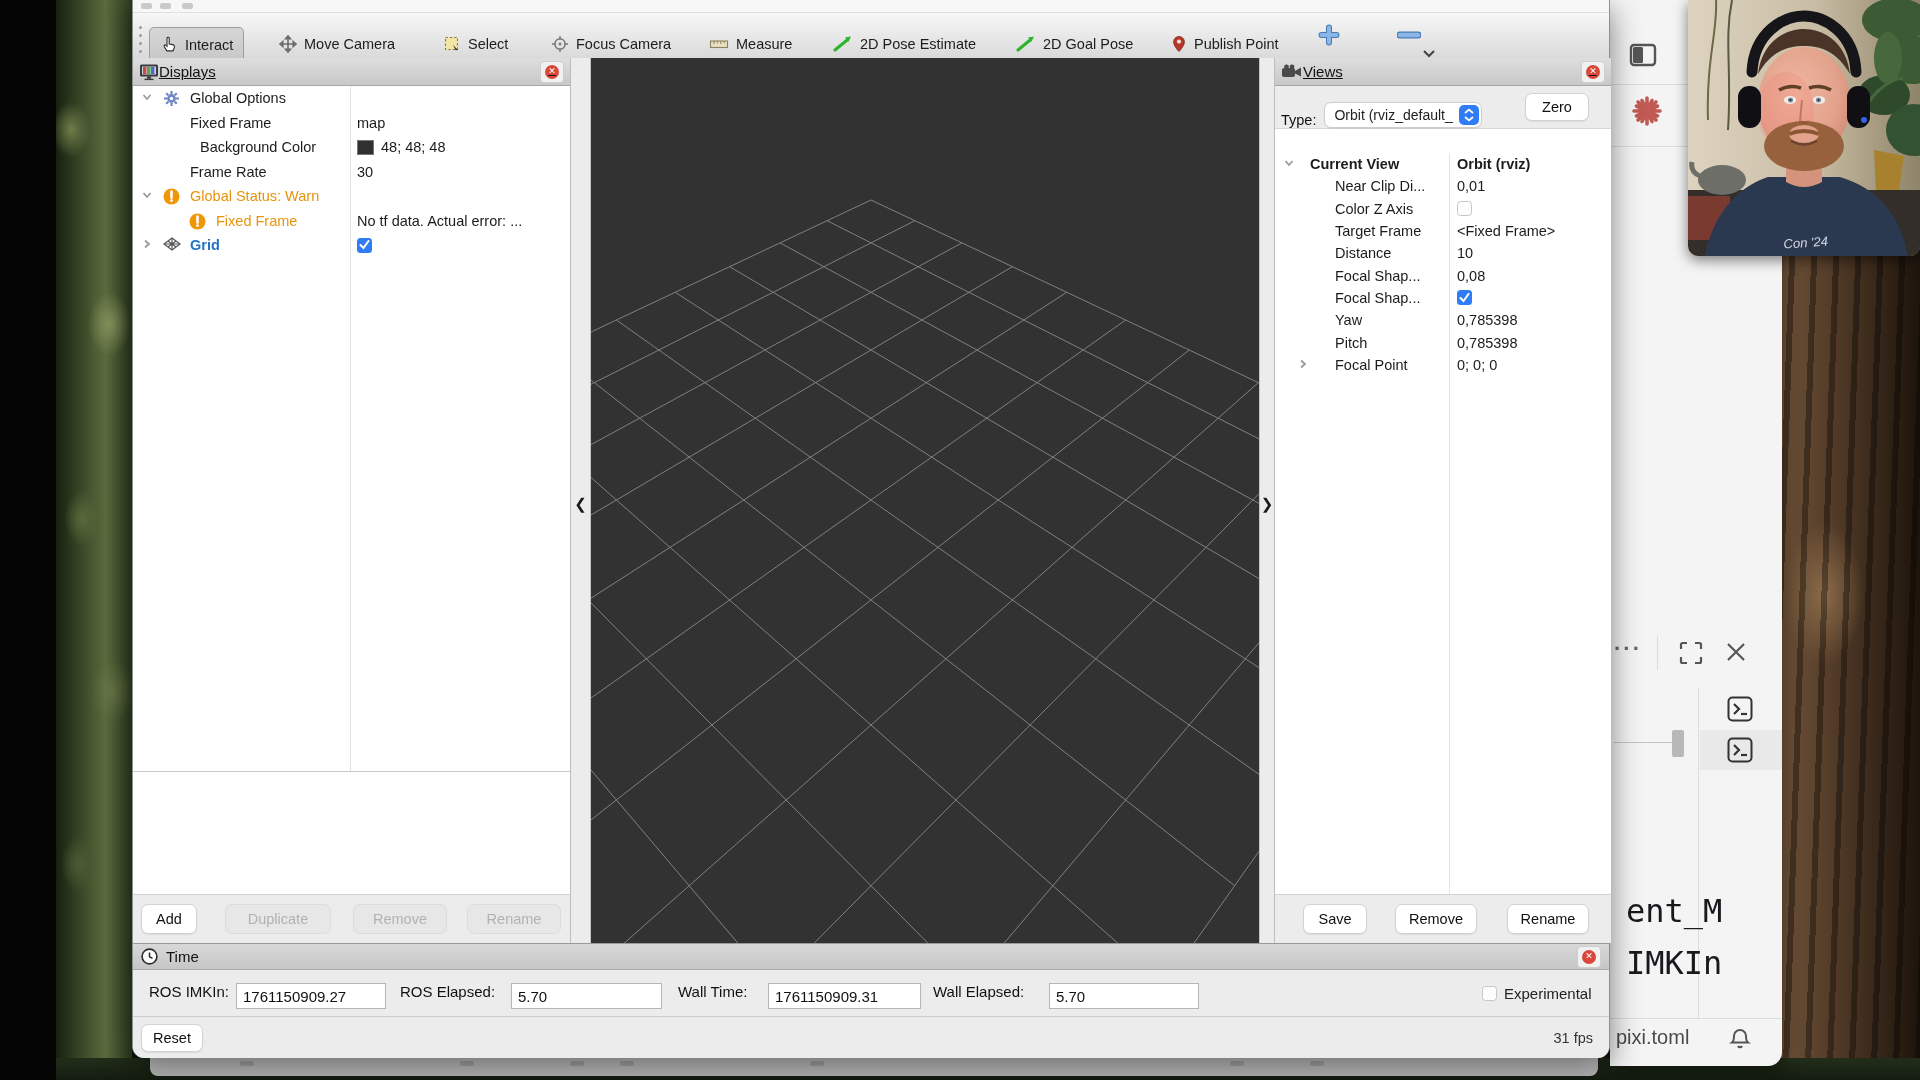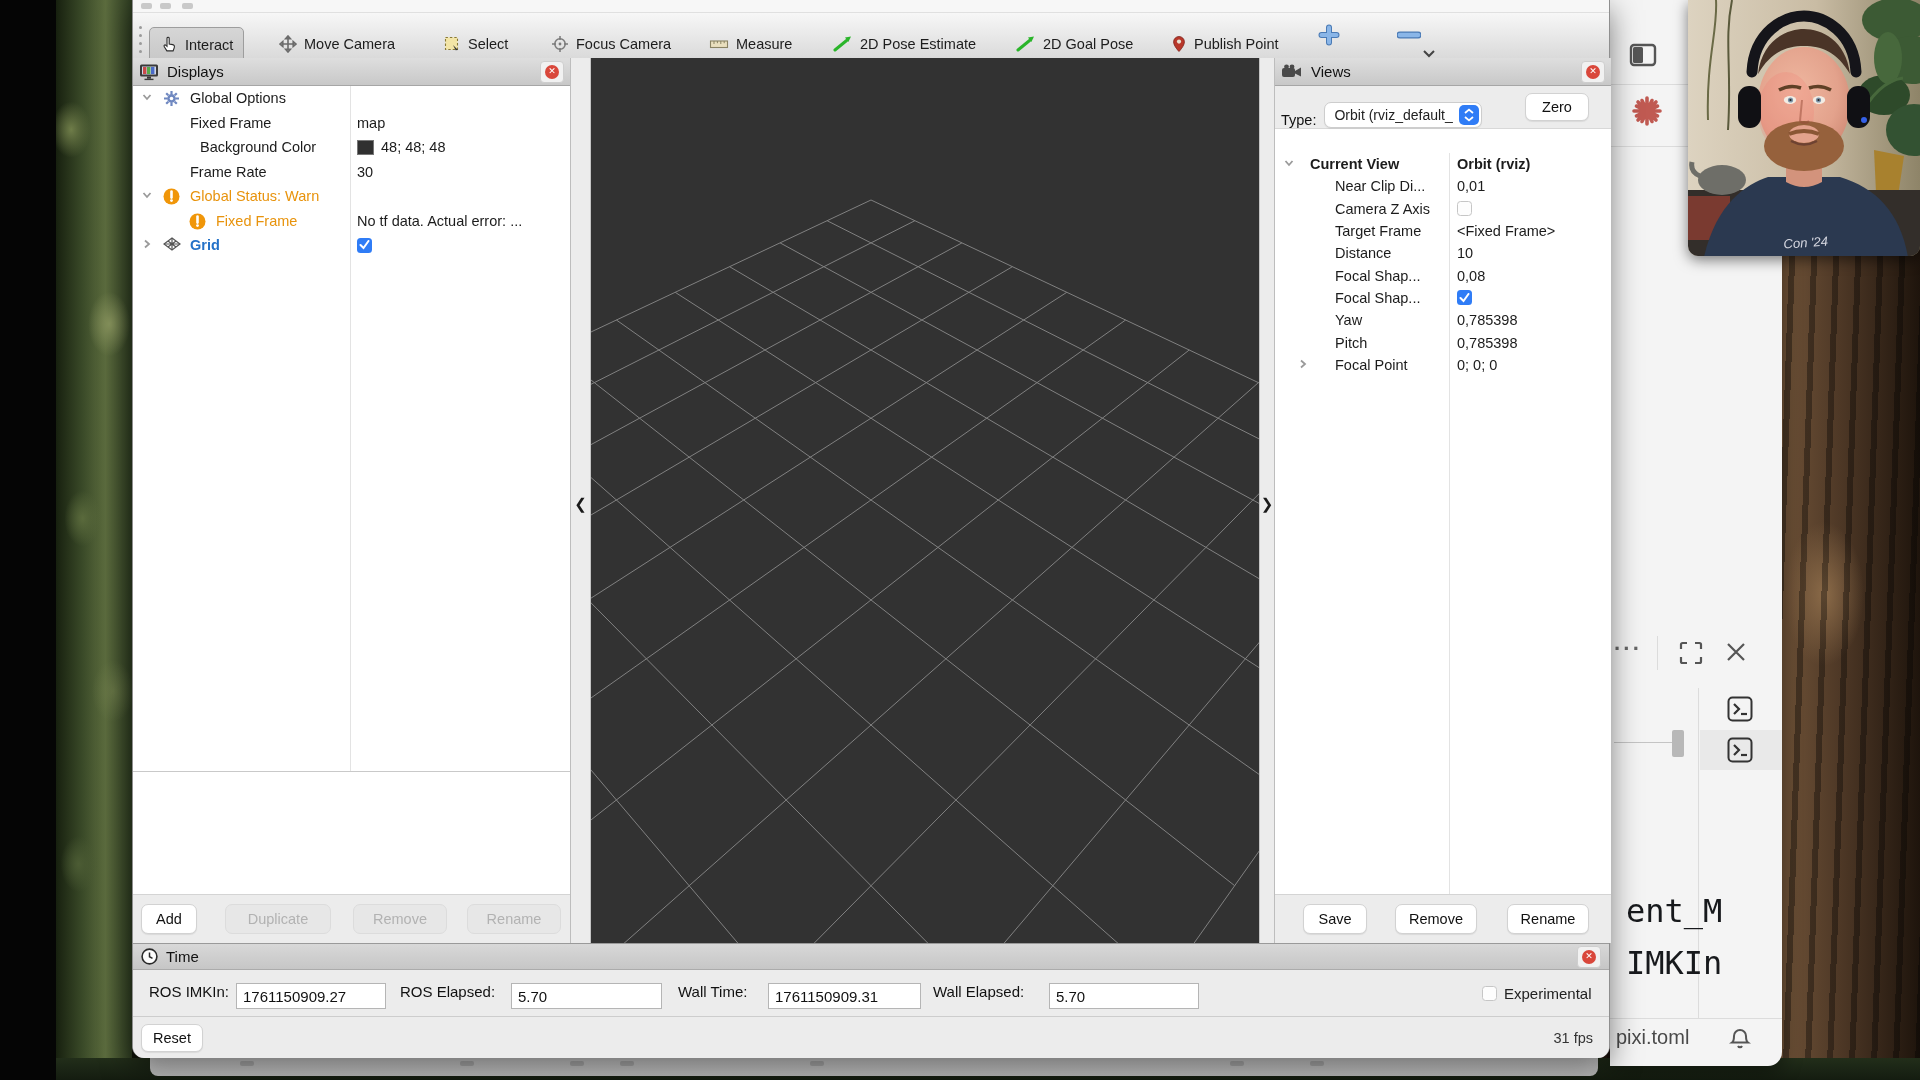--- a/index.html
+++ b/index.html
@@ -52,23 +52,23 @@
   .drag-dots{position:absolute;left:6px;top:8px;width:6px;height:30px;}
   .drag-dots b{display:block;width:3px;height:3px;border-radius:50%;background:#9a9a9a;margin:5px 0;}
   .tool{position:absolute;top:5px;height:34px;display:flex;align-items:center;gap:7px;
     padding:0 10px;font-size:14.5px;color:#1d1d1d;border-radius:5px;cursor:default;margin-top:9px;}
   .tool.selected{background:linear-gradient(180deg,#d6d6d6,#c7c7c7);border:1px solid #9d9d9d;}
   .tb-plus,.tb-minus{position:absolute;top:10px;width:26px;height:24px;display:flex;align-items:center;justify-content:center;}
   .tb-chevron{position:absolute;top:34px;width:20px;height:12px;display:flex;align-items:center;justify-content:center;}
   
   .main{position:absolute;left:0;top:58px;width:1478px;height:885px;}
   .panel{position:absolute;top:0;height:885px;background:#fff;}
-  .phead{position:absolute;left:0;top:0;right:0;height:28px;display:flex;align-items:center;gap:8px;
+  .phead{position:absolute;left:0;top:0;right:0;height:28px;display:flex;align-items:center;
     padding:0 6px;background:linear-gradient(180deg,#dedede,#c8c8c8);border-bottom:1px solid #a6a6a6;
-    font-size:15px;color:#111;box-sizing:border-box;}
+    font-size:15px;color:#111;box-sizing:border-box;text-decoration:underline;}
   .phead .ttl{flex:0 0 auto;}
   .closebtn{margin-left:auto;width:22px;height:20px;border-radius:4px;background:#f1f1f1;border:1px solid #cecece;
     display:flex;align-items:center;justify-content:center;}
   .closebtn .rc{width:14px;height:14px;border-radius:50%;background:#d9473b;color:#fff;font-size:9px;font-weight:700;
     display:flex;align-items:center;justify-content:center;line-height:1;}
   .displays{left:0;width:438px;border-right:1px solid #bdbdbd;box-sizing:border-box;}
   .views{left:1141px;width:337px;border-left:1px solid #bdbdbd;box-sizing:border-box;}
   .gutter{position:absolute;top:0;height:885px;background:#ececec;}
   .gl{left:438px;width:20px;border-right:1px solid #c4c4c4;box-sizing:border-box;}
   .gr{left:1126px;width:15px;border-left:1px solid #c4c4c4;box-sizing:border-box;}
@@ -510,21 +510,21 @@
               <span class="bold-t">Orbit (rviz)</span>
             </span>
           </div>
           <div class="trow" style="height: 22.3px;">
             <span class="nm" style="left: 60px;">Near Clip Di...</span>
             <span class="val" style="left: 182px;">
               <span>0,01</span>
             </span>
           </div>
           <div class="trow" style="height: 22.3px;">
-            <span class="nm" style="left: 60px;">Camera Z Axis</span>
+            <span class="nm" style="left: 60px;">Color Z Axis</span>
             <span class="val" style="left: 182px;">
               <span class="cb"></span>
             </span>
           </div>
           <div class="trow" style="height: 22.3px;">
             <span class="nm" style="left: 60px;">Target Frame</span>
             <span class="val" style="left: 182px;">
               <span>&lt;Fixed Frame&gt;</span>
             </span>
           </div>

